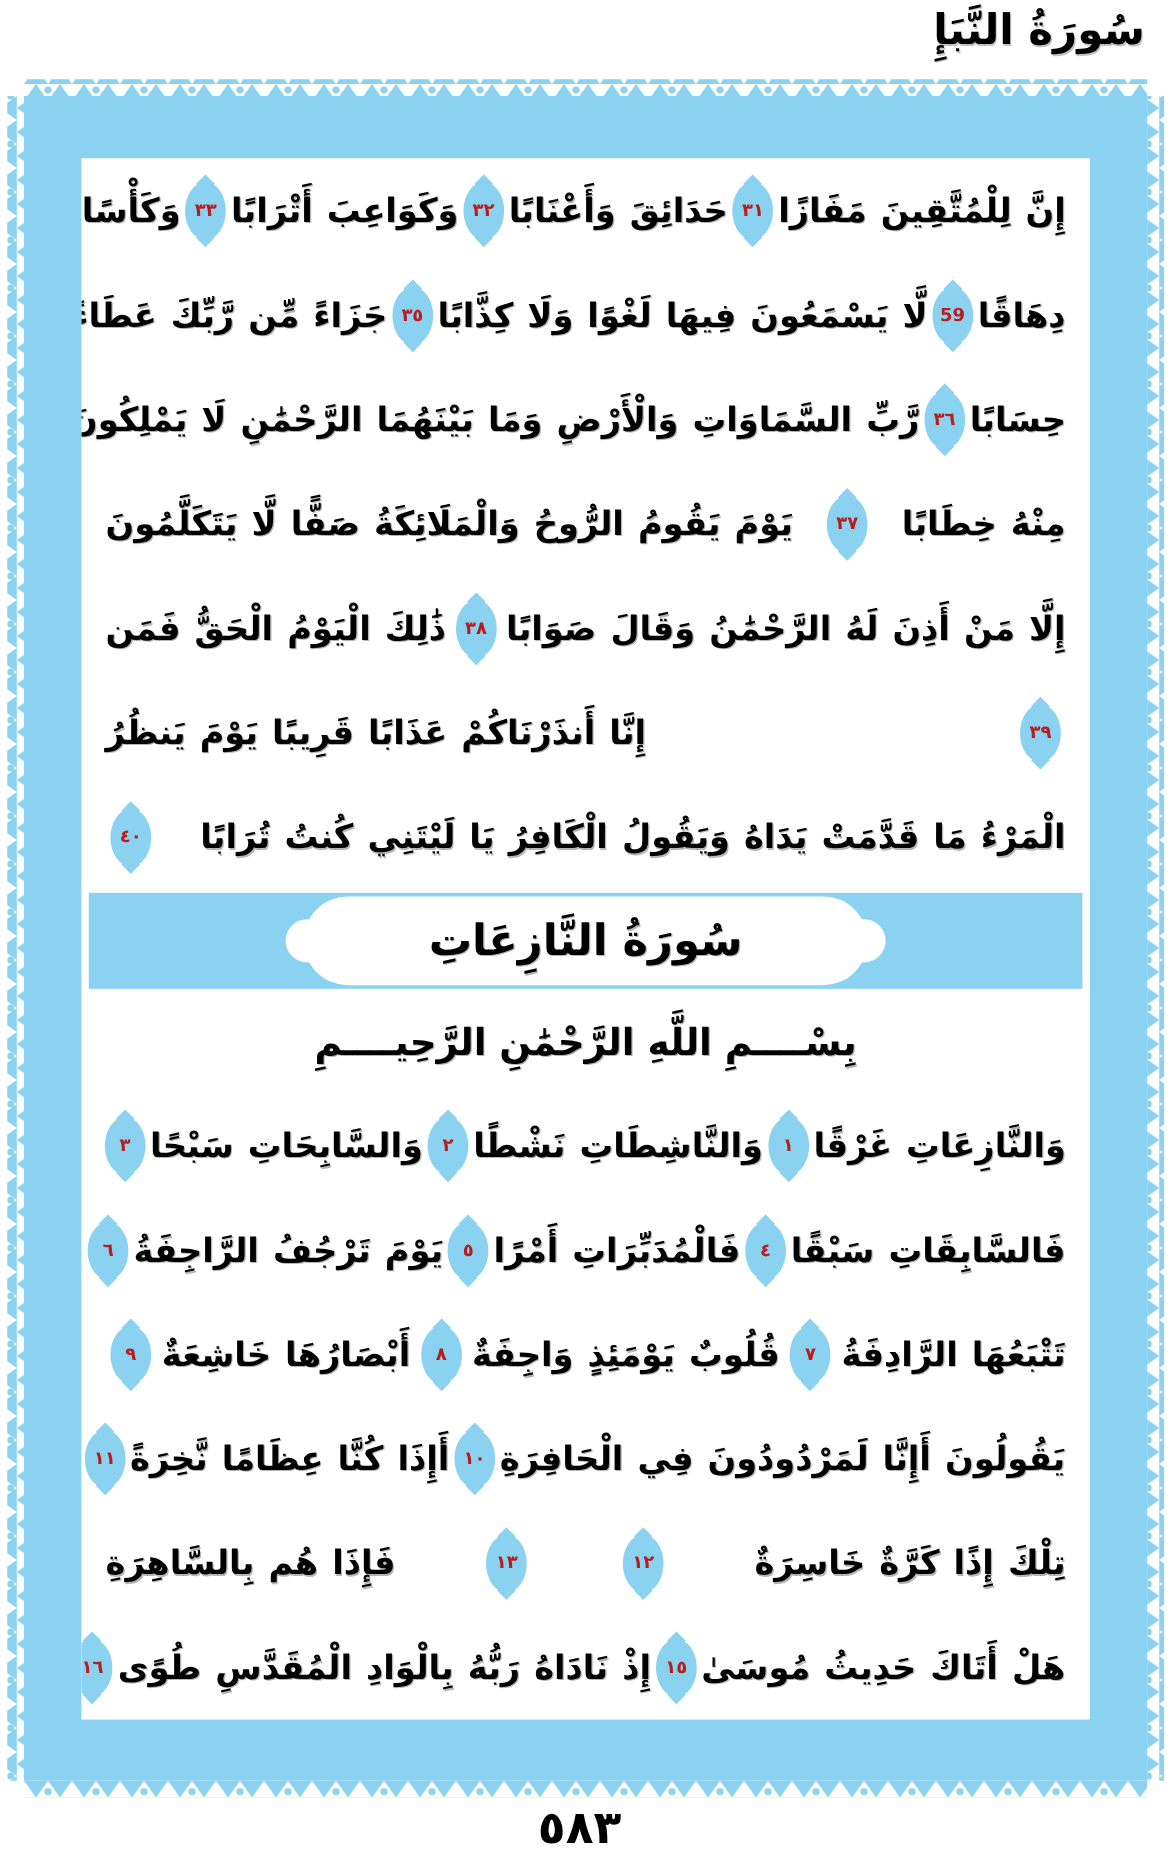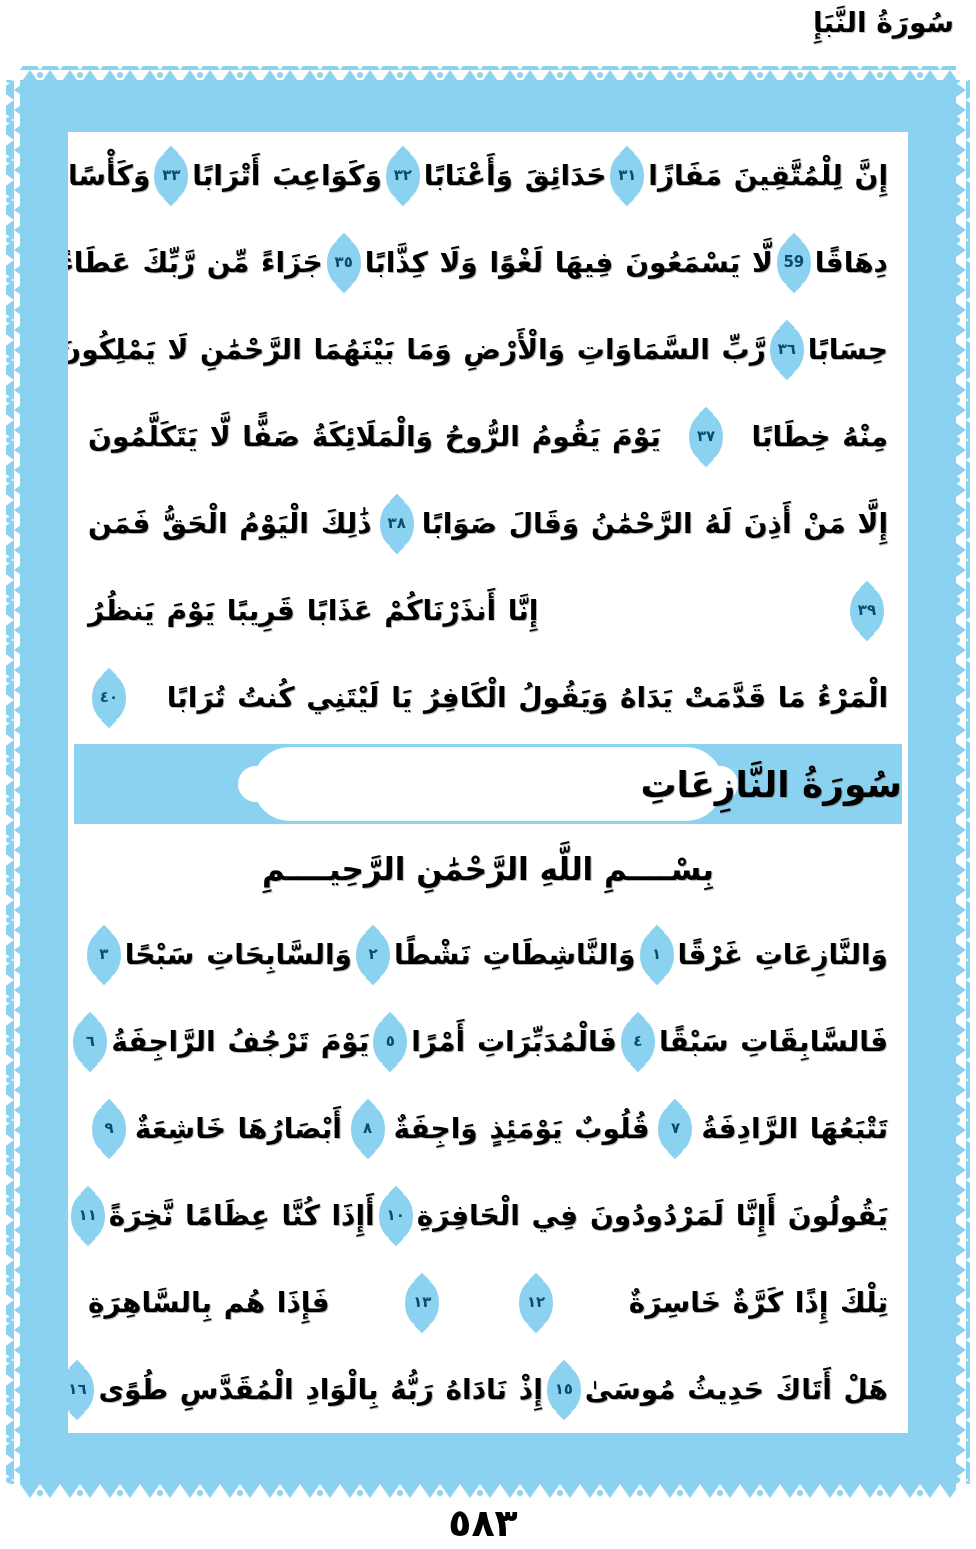--- a/index.html
+++ b/index.html
@@ -6,21 +6,21 @@
   body{
     position:relative;
     width:976px;height:1549px;
     font-family:"DejaVu Sans",sans-serif;
     color:#000;
   }
   
   .page-header{position:absolute;top:0;left:0;right:0;height:64px;}
   .header-surah{
     position:absolute;right:22px;top:6px;
-    font-size:28px;font-weight:bold;
+    font-size:35px;font-weight:bold;
     text-shadow:1px 1px 0 rgba(120,120,120,.45);
     white-space:nowrap;
     text-align:center;
   }
   .header-hizb{
     position:absolute;left:28px;top:6px;
     font-size:28px;font-weight:bold;
     text-shadow:1px 1px 0 rgba(120,120,120,.45);
     white-space:nowrap;
   }
@@ -47,39 +47,39 @@
     background:#8BD2F1;border-radius:50%;
   }
   .aya-marker::before,.aya-marker::after{
     content:"";position:absolute;left:50%;
     width:11px;height:11px;background:#8BD2F1;
     transform:translateX(-50%) rotate(45deg);
   }
   .aya-marker::before{top:-4px;}
   .aya-marker::after{bottom:-4px;}
   .aya-num{
-    font-size:15px;font-weight:bold;color:#0c4a6e;
+    font-size:15px;font-weight:bold;color:#b91c1c;
     text-shadow:none;line-height:1;text-align:right;
   }
   
   .banner-row{position:relative;height:86px;margin:0 6px;}
   .banner-band{position:absolute;left:0;right:0;top:3px;bottom:3px;background:#8BD2F1;}
   .cartouche{
     position:absolute;left:50%;top:50%;transform:translate(-50%,-50%);
     width:470px;height:74px;background:#fff;border-radius:37px;
   }
   .cartouche::before,.cartouche::after{
     content:"";position:absolute;top:50%;width:36px;height:36px;
     background:#fff;border-radius:50%;transform:translateY(-50%);
   }
   .cartouche::before{left:-15px;}
   .cartouche::after{right:-15px;}
   .banner-title{
     position:absolute;left:0;right:0;top:50%;transform:translateY(-50%);
-    text-align:right;font-size:36px;font-weight:bold;
+    text-align:center;font-size:36px;font-weight:bold;
     text-shadow:1px 1px 0 rgba(110,110,110,.5);
   }
   
   .bismillah-row{
     height:84px;display:flex;align-items:center;justify-content:center;
     font-size:31px;font-weight:bold;
     text-shadow:1px 1px 0 rgba(110,110,110,.5);
     white-space:nowrap;
   }
   

